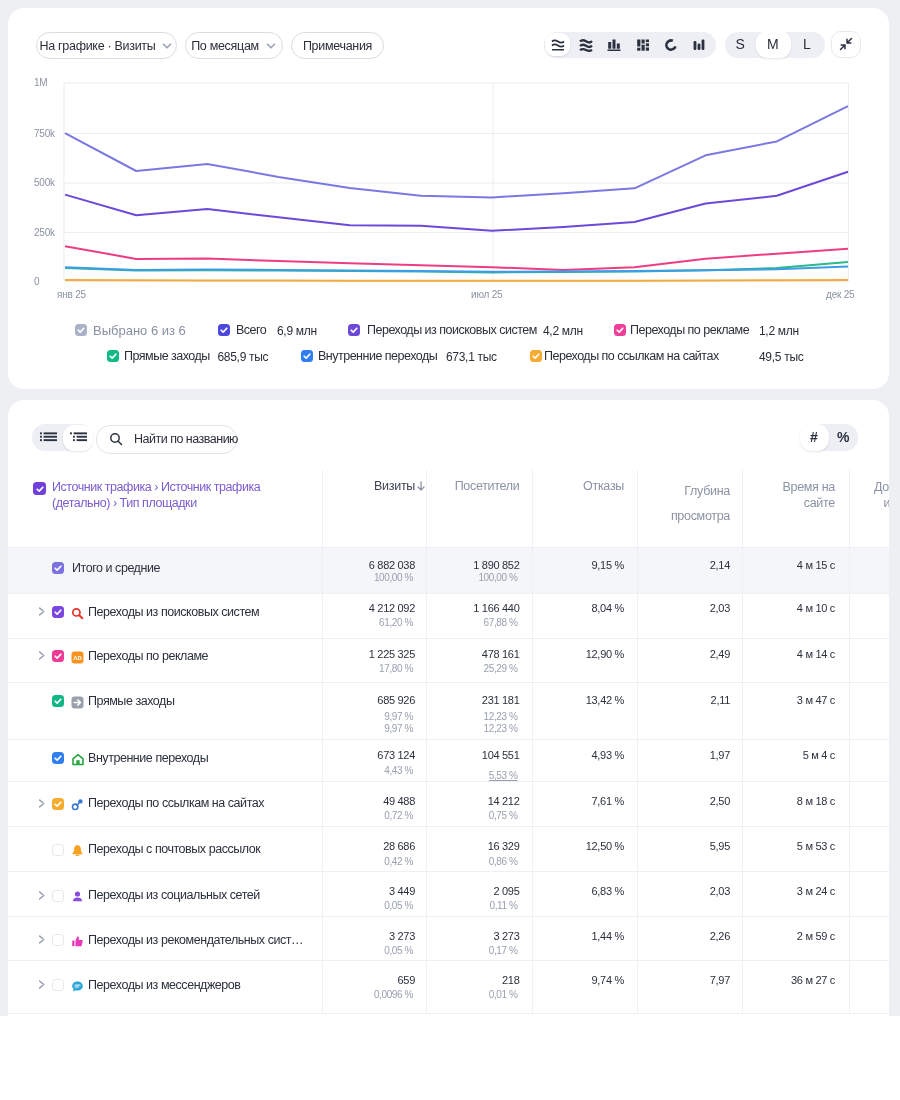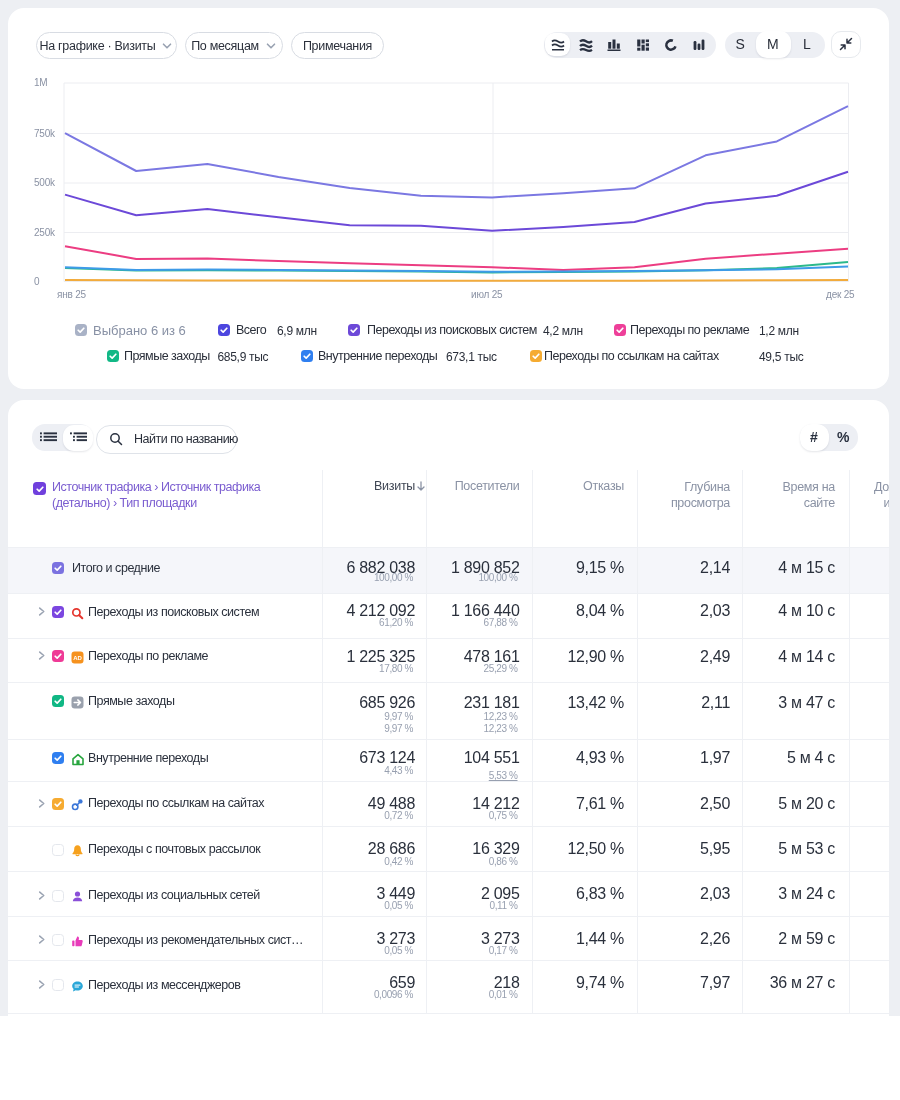--- a/index.html
+++ b/index.html
@@ -13,21 +13,21 @@
 .grp { position:absolute; background:#edeff4; border-radius:13px; }
 .whitepill { position:absolute; background:#fff; border-radius:10px; box-shadow:0 1px 2px rgba(40,50,70,0.12); }
 .t13 { font-size:12.5px; letter-spacing:-0.5px; color:#2a2f3a; white-space:nowrap; }
 .lv { font-size:12px; letter-spacing:-0.3px; color:#2a2f3a; white-space:nowrap; }
 .t11 { font-size:10px; letter-spacing:-0.2px; color:#8a92a4; }
 .cb { position:absolute; width:12px; height:12px; border-radius:3.5px; display:flex; align-items:center; justify-content:center; }
 .cb svg { display:block; }
 .vline { position:absolute; width:1px; background:#eef0f4; }
 .hline { position:absolute; height:1px; background:#eef0f4; }
 .rname { position:absolute; font-size:12.5px; letter-spacing:-0.45px; color:#2a303c; white-space:nowrap; }
-.val { position:absolute; font-size:16px; letter-spacing:-0.3px; color:#2a303c; text-align:center; white-space:nowrap;margin-left:14px; }
+.val { position:absolute; font-size:11px; letter-spacing:-0.3px; color:#2a303c; text-align:center; white-space:nowrap;margin-left:14px; }
 .pct { position:absolute; font-size:10px; letter-spacing:-0.4px; color:#98a0b0; text-align:right; white-space:nowrap; }
 .icon12 { position:absolute; width:12px; height:12px; }
 .hdr { position:absolute; font-size:12.5px; letter-spacing:-0.3px; color:#8a92a4; text-align:right; white-space:nowrap; }
 </style>
 </head>
 <body>
 <div class="bg"></div>
 
 <div class="card" id="c1">
 
@@ -211,21 +211,21 @@
           <path d="M2.6 6.3 L5 8.6 L9.4 3.9" stroke="#fff" stroke-width="2" fill="none" stroke-linecap="round" stroke-linejoin="round"></path>
         </svg>
       </div>
 <div class="abs" style="left:44px; top:79px; font-size:12.5px; letter-spacing:-0.45px; line-height:16px; color:#7a5cd0;">Источник трафика › Источник трафика<br>(детально) › Тип площадки</div>
 <div class="hdr" style="right:474px; top:79px; color:#3f4654;">Визиты</div>
 <svg class="abs" style="left:408px; top:81px;" width="10" height="11" viewBox="0 0 10 11">
         <path d="M5 1 L5 9 M5 9 L2 6 M5 9 L8 6" stroke="#8a92a4" stroke-width="1.3" fill="none" stroke-linecap="round" stroke-linejoin="round"></path>
       </svg>
 <div class="hdr" style="right:369.5px; top:79px;">Посетители</div>
 <div class="hdr" style="right:265px; top:79px;">Отказы</div>
-<div class="hdr" style="right:159px; top:79px; line-height:16px;">Глубина<br>просмотра</div>
+<div class="hdr" style="right:159px; top:79px; line-height:25px;">Глубина<br>просмотра</div>
 <div class="hdr" style="right:54px; top:79px; line-height:16px;">Время на<br>сайте</div>
 <div class="hdr" style="left:866px; top:79px; line-height:16px; text-align:left;">Доля<br>&nbsp;&nbsp;&nbsp;и</div>
 </div>
 <div id="t_rows">
 <div class="abs" style="left:0; top:148px; width:881px; height:45px; background:#f5f6fa;"></div>
 <div class="hline" style="left:0; top:147px; width:881px;"></div>
 <div class="hline" style="left:0; top:193px; width:881px;"></div>
 <div class="hline" style="left:0; top:237.5px; width:881px;"></div>
 <div class="hline" style="left:0; top:282px; width:881px;"></div>
 <div class="hline" style="left:0; top:338.5px; width:881px;"></div>
@@ -343,21 +343,21 @@
           <circle cx="9.4" cy="3.4" r="2.2" fill="#3b77d8"></circle>
           <path d="M5.8 7.2 L7.8 5.2" stroke="#3b77d8" stroke-width="1.6" stroke-linecap="round"></path>
         </svg></div>
 <div class="rname" style="left:80px; top:396.1px;">Переходы по ссылкам на сайтах</div>
 <div class="val" style="right:474px; top:395.2px;">49 488</div>
 <div class="pct" style="right:476px; top:409.5px;">0,72 %</div>
 <div class="val" style="right:369.5px; top:395.2px;">14 212</div>
 <div class="pct" style="right:371.5px; top:409.5px;">0,75 %</div>
 <div class="val" style="right:265px; top:395.2px;">7,61 %</div>
 <div class="val" style="right:159px; top:395.2px;">2,50</div>
-<div class="val" style="right:54px; top:395.2px;">5 м 20 с</div>
+<div class="val" style="right:54px; top:395.2px;">8 м 18 с</div>
 <div class="cb" style="left:44px; top:443.8px; background:#fff; border:1px solid #e4e7ed;"></div>
 <div class="icon12" style="left:63px; top:443.3px;"><svg width="13" height="13" viewBox="0 0 13 13">
           <path d="M6.5 1.2 C4.2 1.2 3.2 3 3.2 5 C3.2 7.5 2.2 8.6 1.6 9.3 C1.3 9.7 1.5 10.3 2 10.3 L11 10.3 C11.5 10.3 11.7 9.7 11.4 9.3 C10.8 8.6 9.8 7.5 9.8 5 C9.8 3 8.8 1.2 6.5 1.2 Z" fill="#f6a11e"></path>
           <path d="M5.2 11 C5.5 11.8 7.5 11.8 7.8 11" stroke="#f6a11e" stroke-width="1.4" fill="none" stroke-linecap="round"></path>
         </svg></div>
 <div class="rname" style="left:80px; top:442.3px;">Переходы с почтовых рассылок</div>
 <div class="val" style="right:474px; top:440.1px;">28 686</div>
 <div class="pct" style="right:476px; top:455.5px;">0,42 %</div>
 <div class="val" style="right:369.5px; top:440.1px;">16 329</div>
 <div class="pct" style="right:371.5px; top:455.5px;">0,86 %</div>

